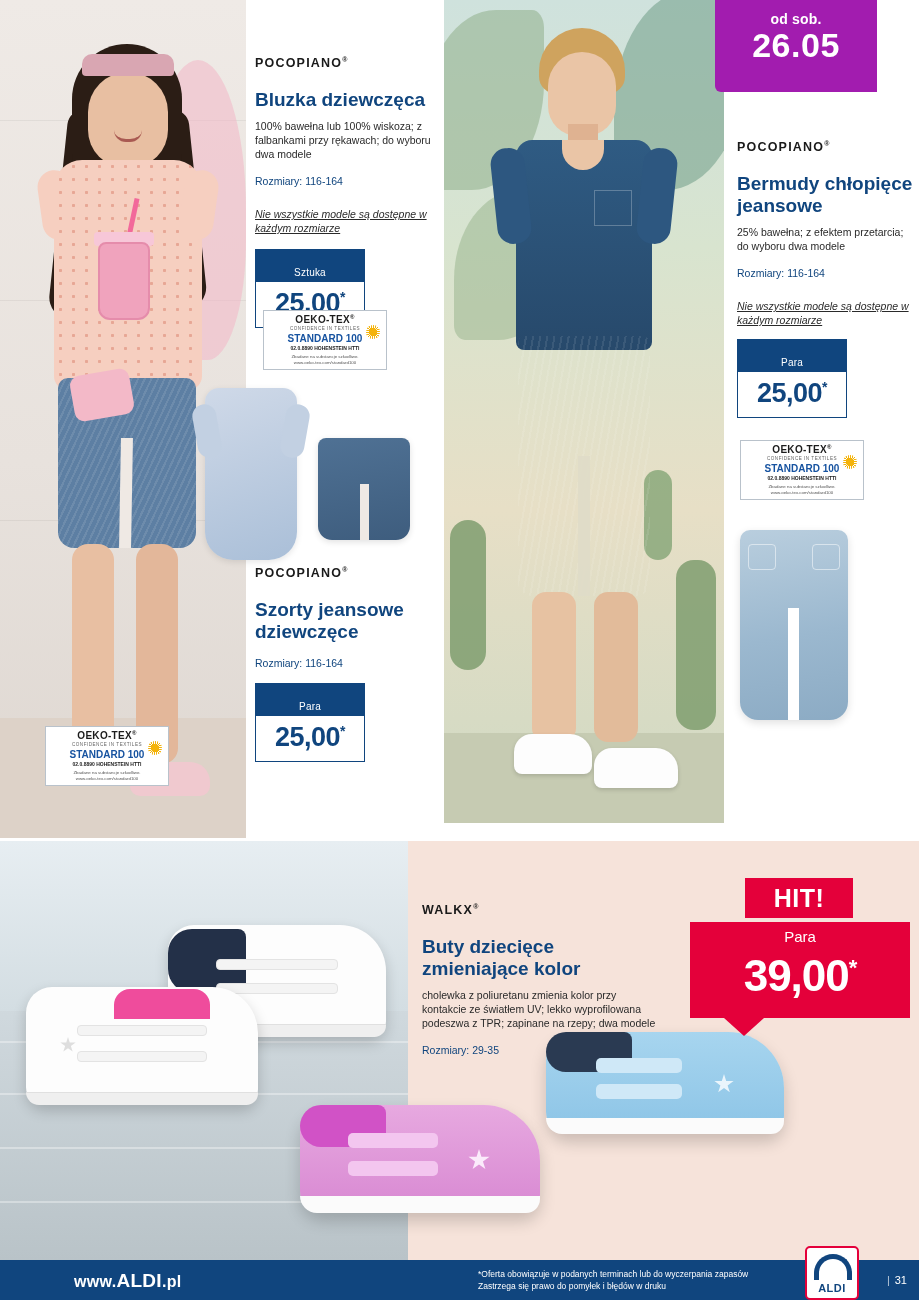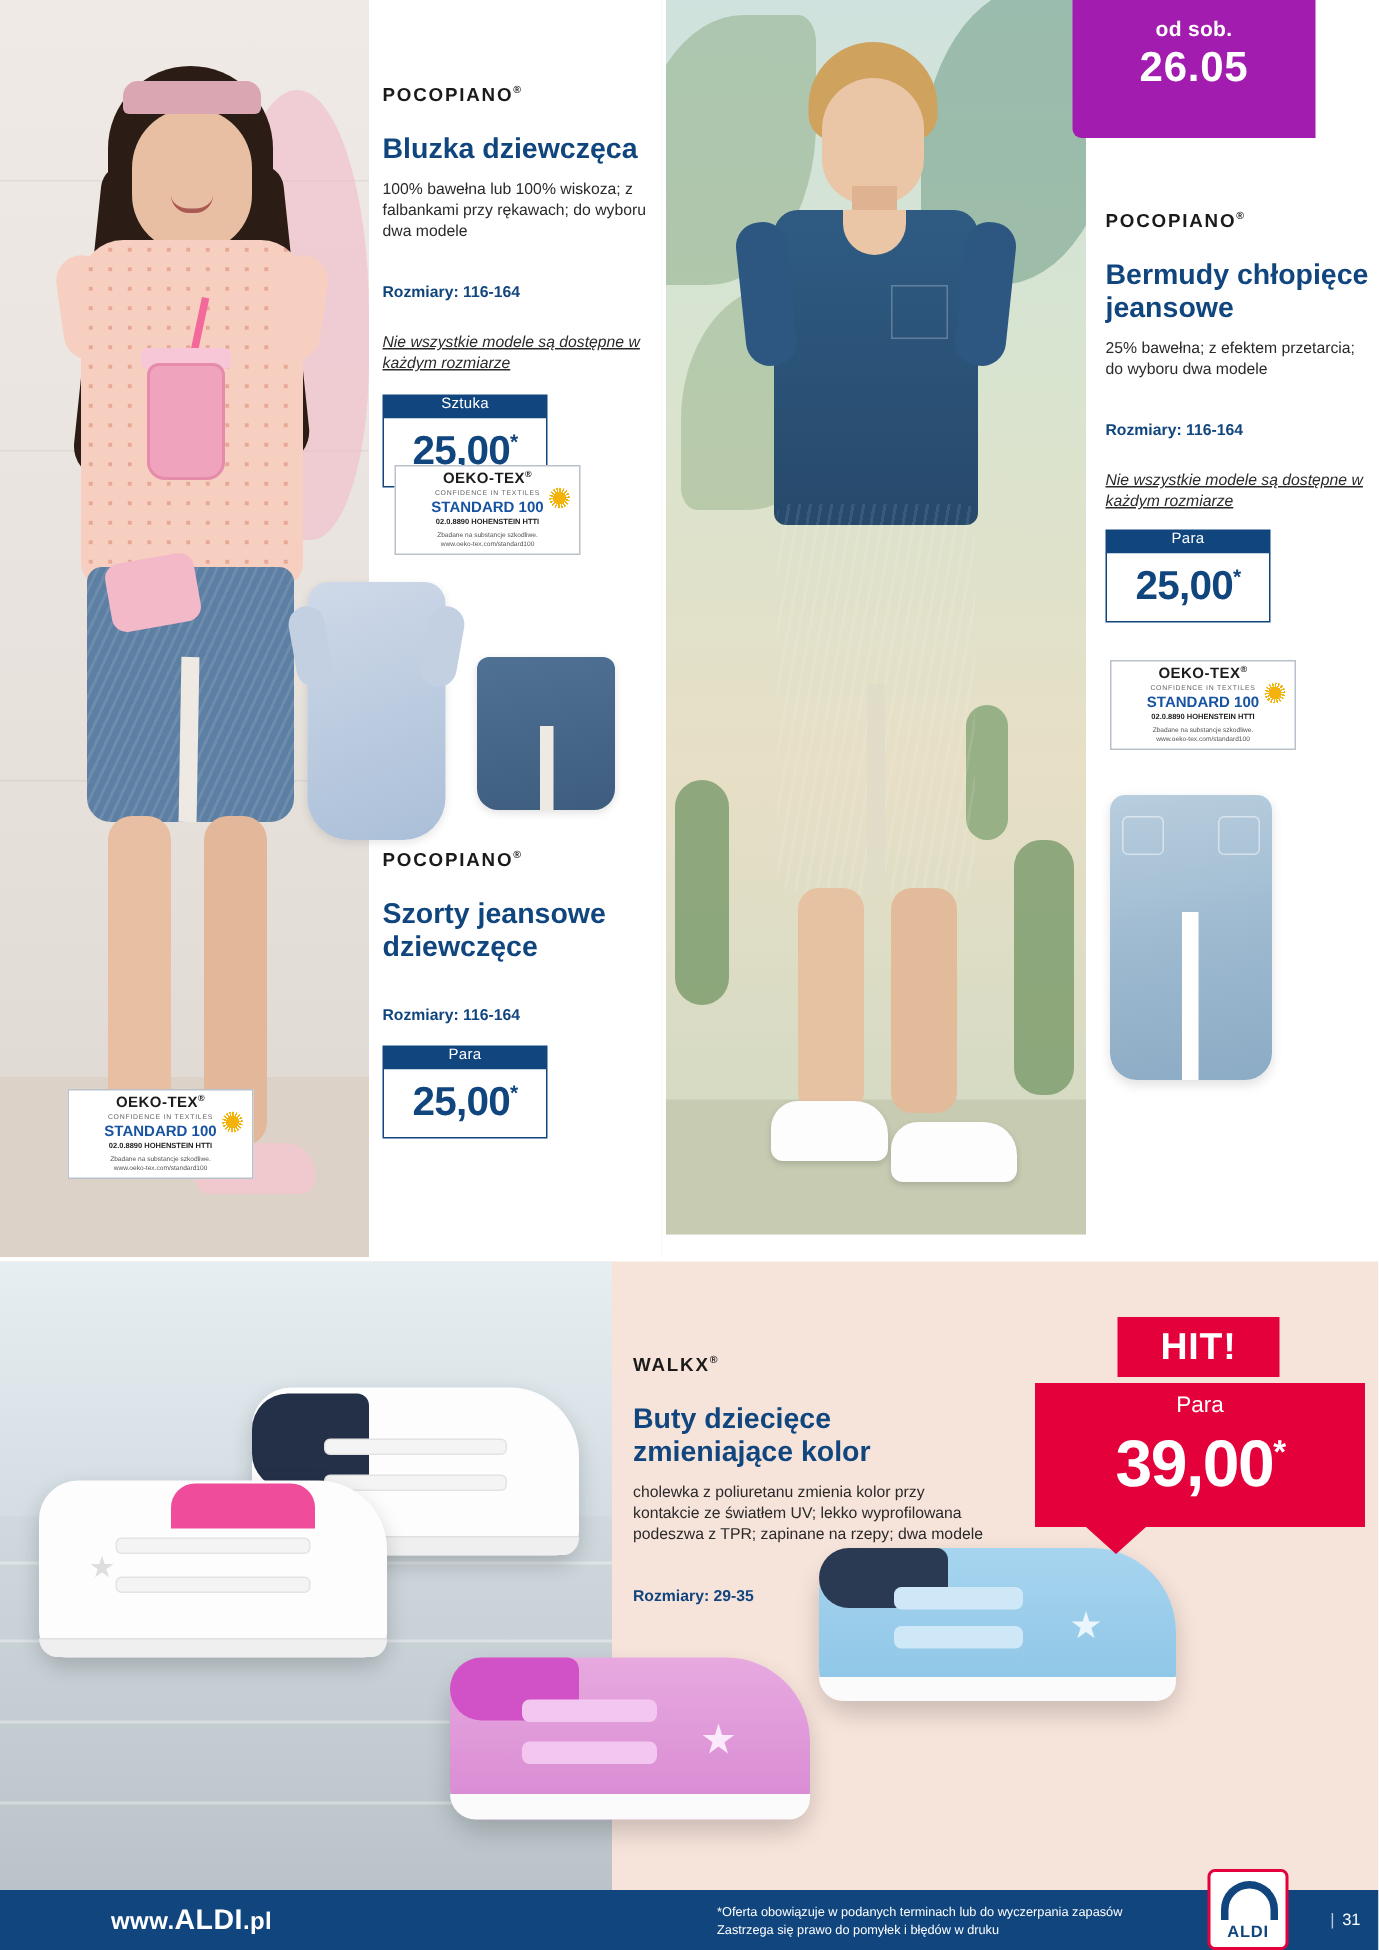--- a/index.html
+++ b/index.html
@@ -124,35 +124,35 @@
   .flat-bermudy:after{content:"";position:absolute;left:48px;top:78px;width:11px;height:112px;background:#ffffff;}
   .flat-bermudy .pkt{position:absolute;top:14px;width:28px;height:26px;border:1px solid rgba(255,255,255,.5);border-radius:4px;}
 
   
   .date-badge {
     position:absolute; left:715px; top:0; width:162px; height:92px;
     background:#a21caf; color:#fff; text-align:center;
     border-radius: 0 0 0 6px;
   }
   .date-badge .od { font-size:14px; font-weight:bold; margin-top:11px; letter-spacing:.2px;}
-  .date-badge .dt { font-size:28px; font-weight:bold; line-height:36px; letter-spacing:.5px;}
+  .date-badge .dt { font-size:34px; font-weight:bold; line-height:36px; letter-spacing:.5px;}
 
   
   .brand { font-size:12.5px; letter-spacing:1.2px; color:#1a1a1a; font-weight:600; }
   .brand sup { font-size:7px; }
   .title { font-size:19px; font-weight:bold; color:#10457e; line-height:22px; margin-top:19px; }
   .desc { font-size:10.5px; color:#2a2a2a; line-height:14px; margin-top:8px; }
-  .sizes { font-size:10.5px; font-weight:bold; color:#10457e; margin-top:28px; }
+  .sizes { font-size:10.5px; font-weight:normal; color:#10457e; margin-top:14px; }
   .note { font-size:10.5px; font-style:italic; color:#2a2a2a; line-height:14px; margin-top:20px;text-decoration:underline; }
 
   
   .price-box { width:110px; border:1px solid #10457e; }
   .price-unit {
     background:#10457e; color:#fff; font-size:10px; text-align:center;
-    padding:0 0 4px 0; letter-spacing:.2px;
+    padding:17px 0 4px 0; letter-spacing:.2px;
   }
   .price-val {
     background:#fff; color:#10457e; font-size:27px; font-weight:bold;
     text-align:center; padding:6px 0 8px 0; letter-spacing:-.5px;
   }
   .price-val sup { font-size:14px; vertical-align:super; }
 
   
   .oeko {
     width:124px; border:1px solid #b9c2cb; background:#fff; text-align:center;

